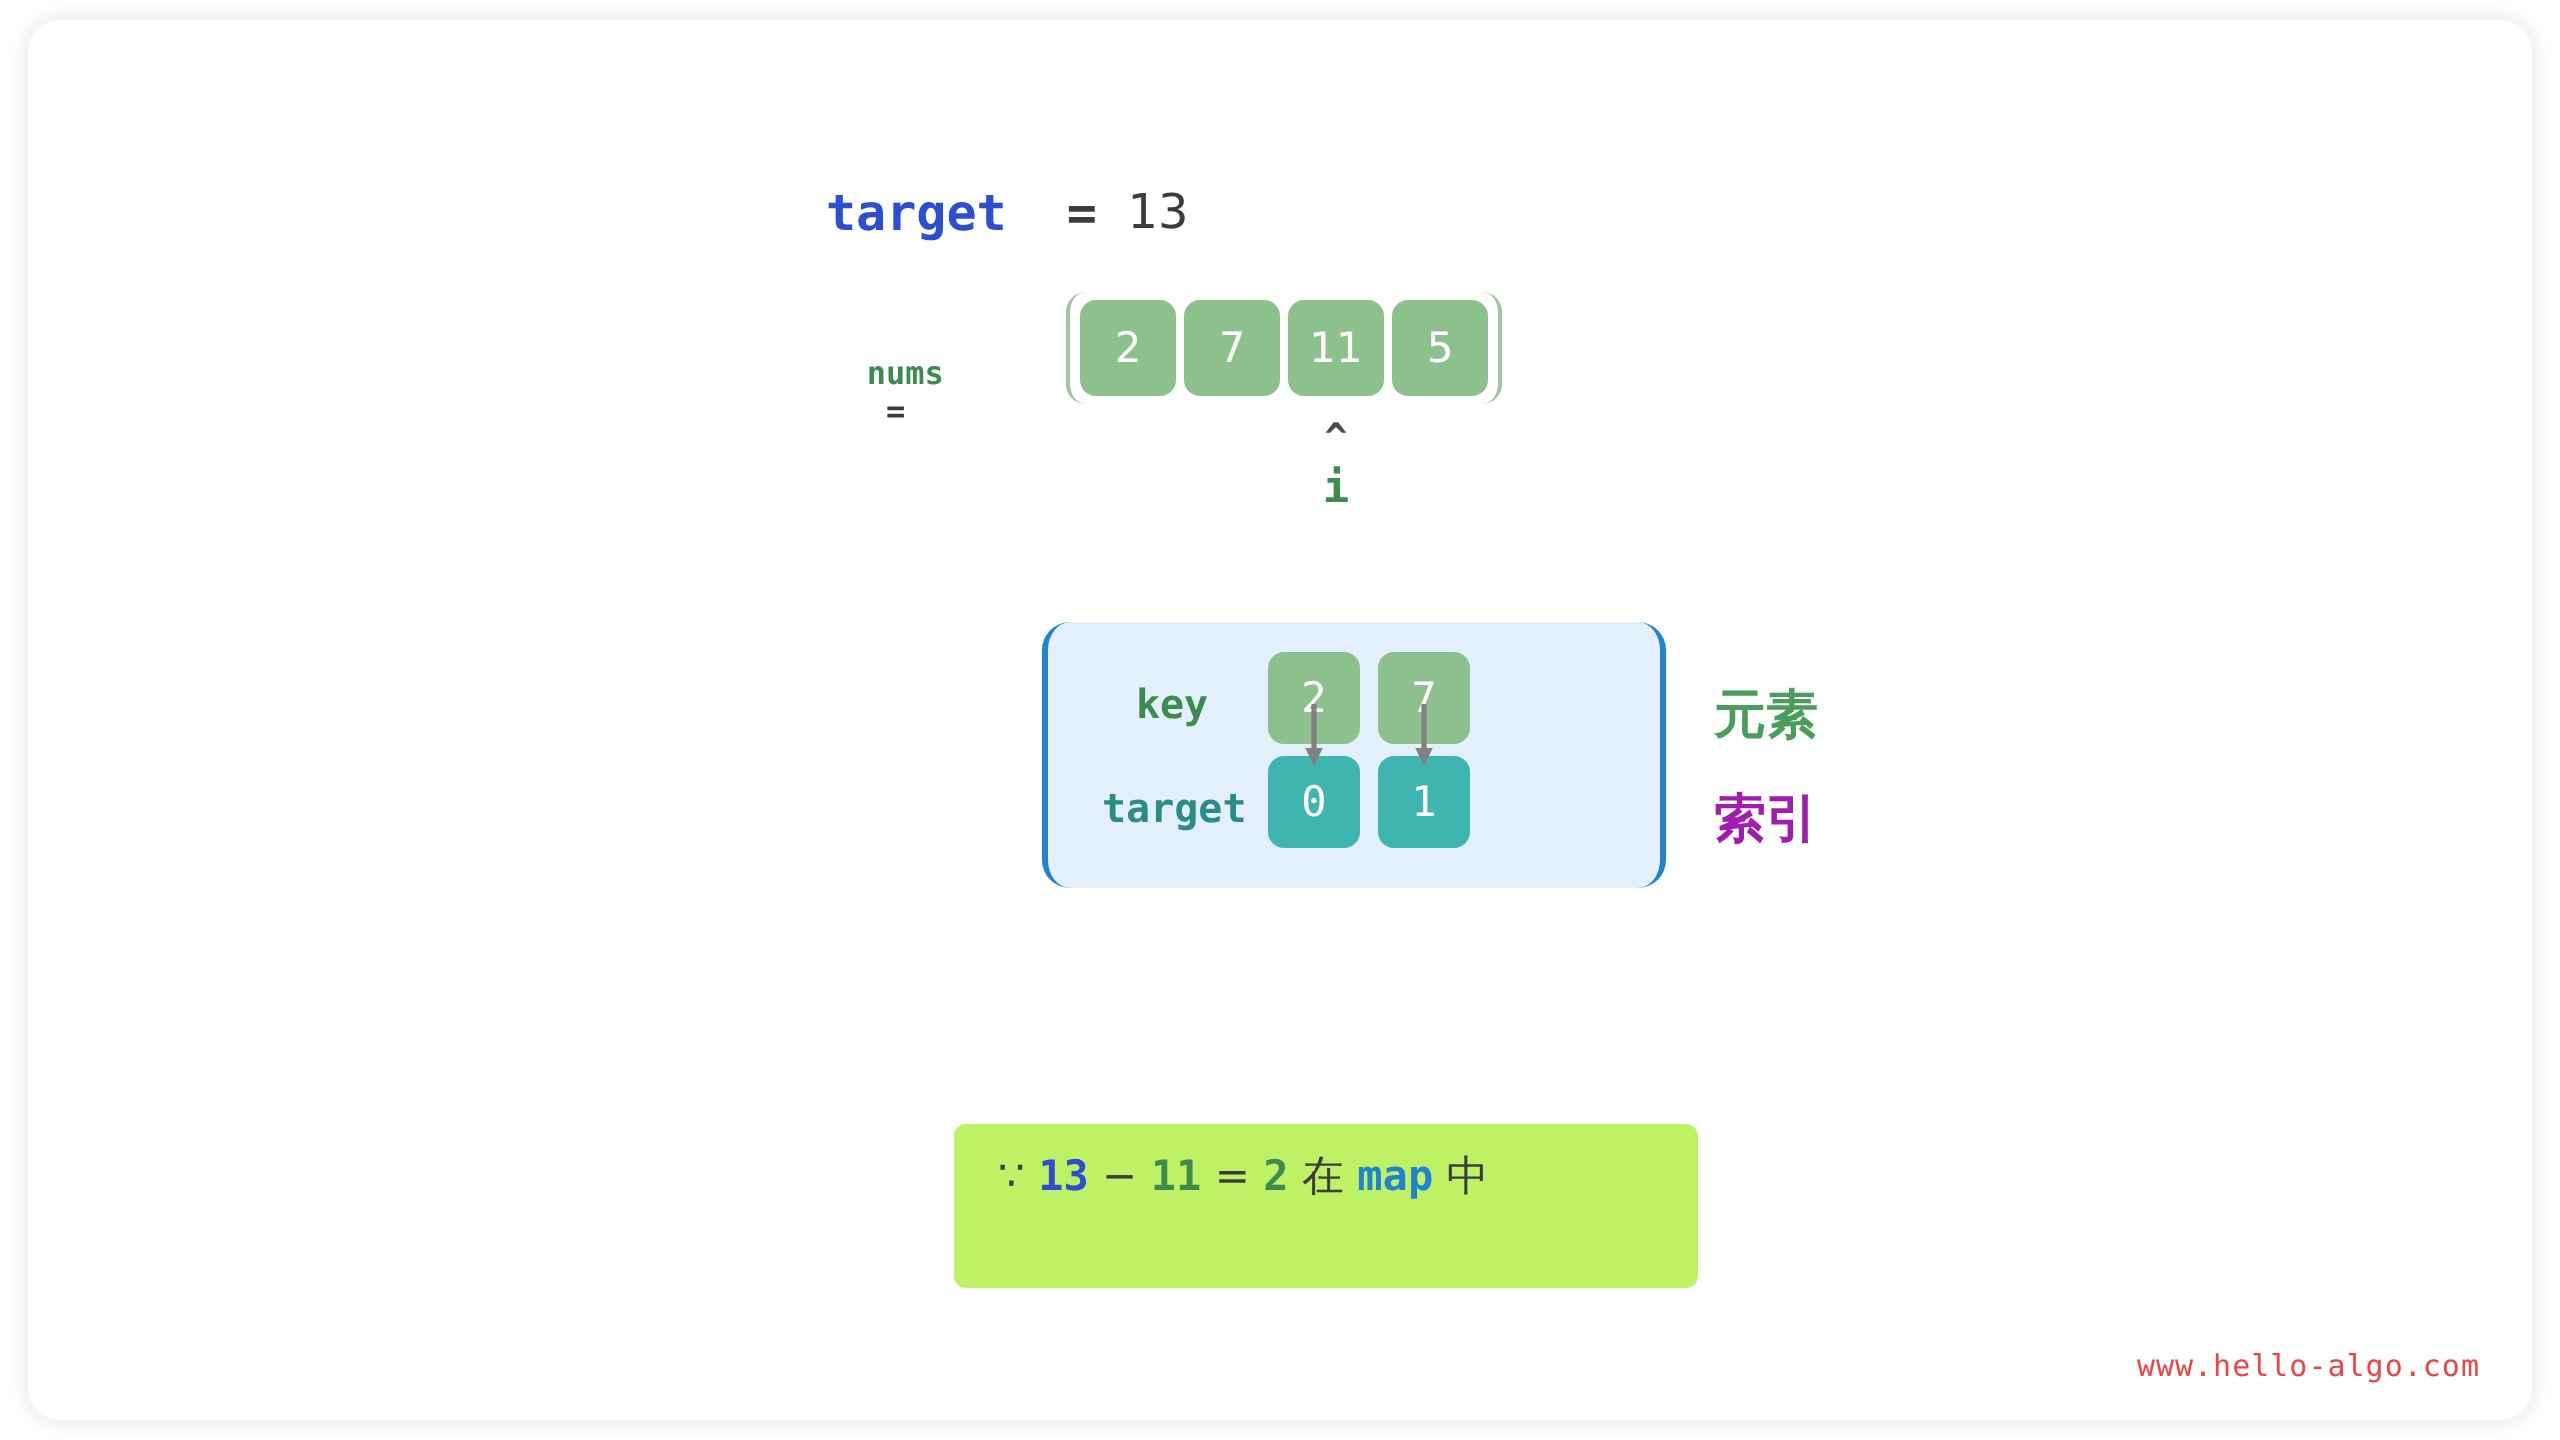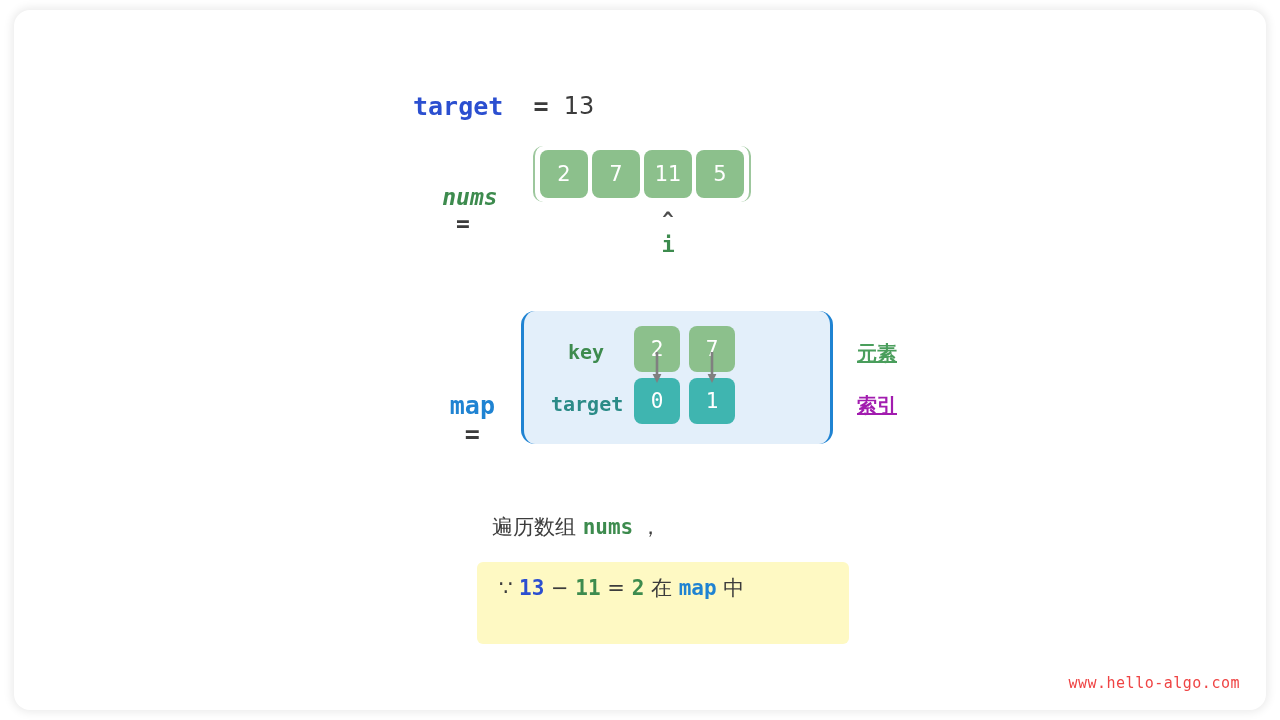--- a/index.html
+++ b/index.html
@@ -57,23 +57,22 @@
     font-weight: normal;
     color: #3c3c3c;
     font-size: 24px;
   }
 
   
   #nums-label {
     position: absolute;
     left: 413px;
     top: 158px;
-    font-size: 23px;
-    white-space: pre;
-    font-style: italic;
+    font-size: 16px;
+    white-space: pre;
   }
 
   #nums-array {
     position: absolute;
     left: 533px;
     top: 146px;
     height: 56px;
     box-sizing: border-box;
     border-left: 2.5px solid #9dc79d;
     border-right: 2.5px solid #9dc79d;
@@ -192,22 +191,21 @@
     top: 26px;
     transform: translateX(-50%);
     z-index: 5;
   }
 
   
   .legend {
     position: absolute;
     font-family: "DejaVu Sans", sans-serif;
     font-weight: bold;
-    font-size: 20px;
-    text-decoration: underline;
+    font-size: 26px;
   }
   #legend-element { left: 857px; top: 340px; color: #4a9e5c; }
   #legend-index   { left: 857px; top: 392px; color: #a21caf; }
 
   
   #caption-line {
     position: absolute;
     left: 492px;
     top: 513px;
     font-size: 21px;
@@ -218,21 +216,21 @@
     font-size: 21px;
     color: #3d8b4e;
   }
 
   #conclusion-box {
     position: absolute;
     left: 477px;
     top: 562px;
     width: 372px;
     height: 82px;
-    background: #fef9c3;
+    background: #bef264;
     border-radius: 6px;
   }
   .conc-line {
     position: absolute;
     left: 22px;
     font-size: 21px;
     color: #3c3c3c;
     white-space: pre;
   }
   .conc-line.l1 { top: 12px; }
@@ -274,24 +272,20 @@
   <div id="nums-array">
     <div class="nums-cell">2</div>
     <div class="nums-cell">7</div>
     <div class="nums-cell">11</div>
     <div class="nums-cell">5</div>
   </div>
 
   <div id="pointer-caret" style="left: 657px;">^</div>
   <div id="pointer-label" style="left: 657px;">i</div>
 
-  <div id="map-label">
-    <span class="mono varname-map">map</span>
-    <span class="mono eq">&nbsp;</span><span class="mono eq">=</span>
-  </div>
 
   <div id="map-box"></div>
 
   <div id="map-rowlabels">
     <div class="map-rowlabel key">key</div>
     <div class="map-rowlabel value">target</div>
   </div>
 
   <div id="map-cells">
     <div class="map-col">
@@ -308,20 +302,19 @@
         <line x1="6" y1="0" x2="6" y2="24" stroke="#808080" stroke-width="2.6"></line>
         <polygon points="6,31 1.6,22 10.4,22" fill="#808080"></polygon>
       </svg>
       <div class="map-cell value">1</div>
     </div>
   </div>
 
   <div class="legend" id="legend-element">元素</div>
   <div class="legend" id="legend-index">索引</div>
 
-  <div id="caption-line"><span>遍历数组 </span><span class="mono">nums</span><span> ，</span></div>
 
   <div id="conclusion-box">
     <div class="conc-line l1"><span class="op">∵</span>&nbsp;<span class="hl-blue">13</span>&nbsp;<span class="op">−</span>&nbsp;<span class="hl-green">11</span>&nbsp;<span class="op">=</span>&nbsp;<span class="hl-green">2</span>&nbsp;<span>在</span>&nbsp;<span class="hl-lblue">map</span>&nbsp;<span>中</span></div>
   </div>
 
   <div id="watermark">www.hello-algo.com</div>
 </div>
 
 </body></html>

